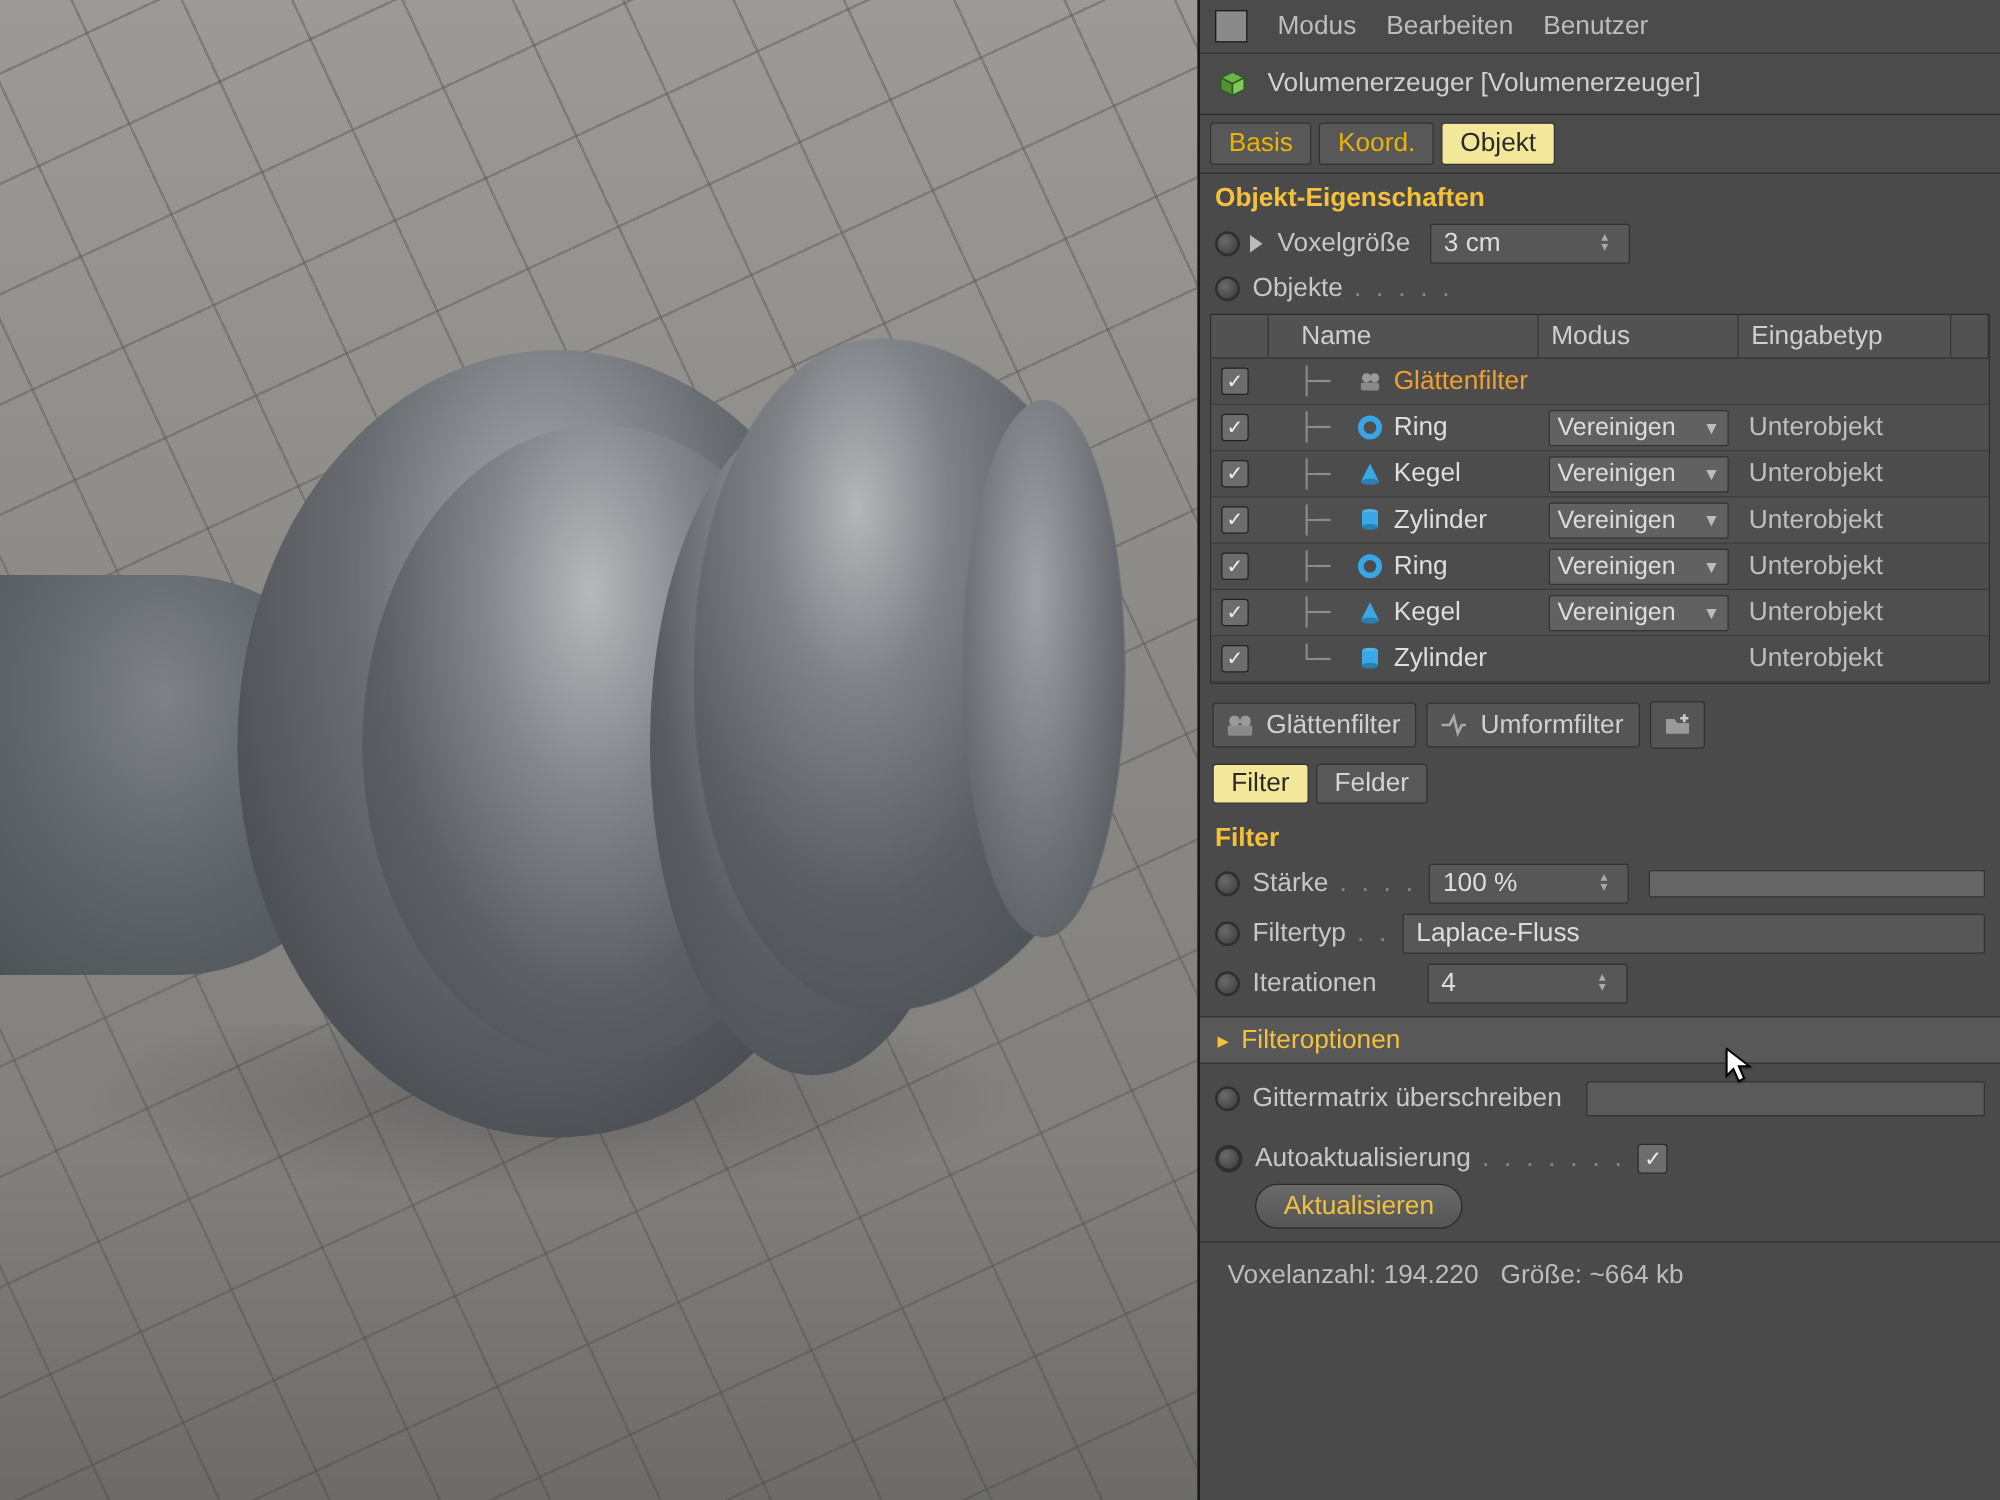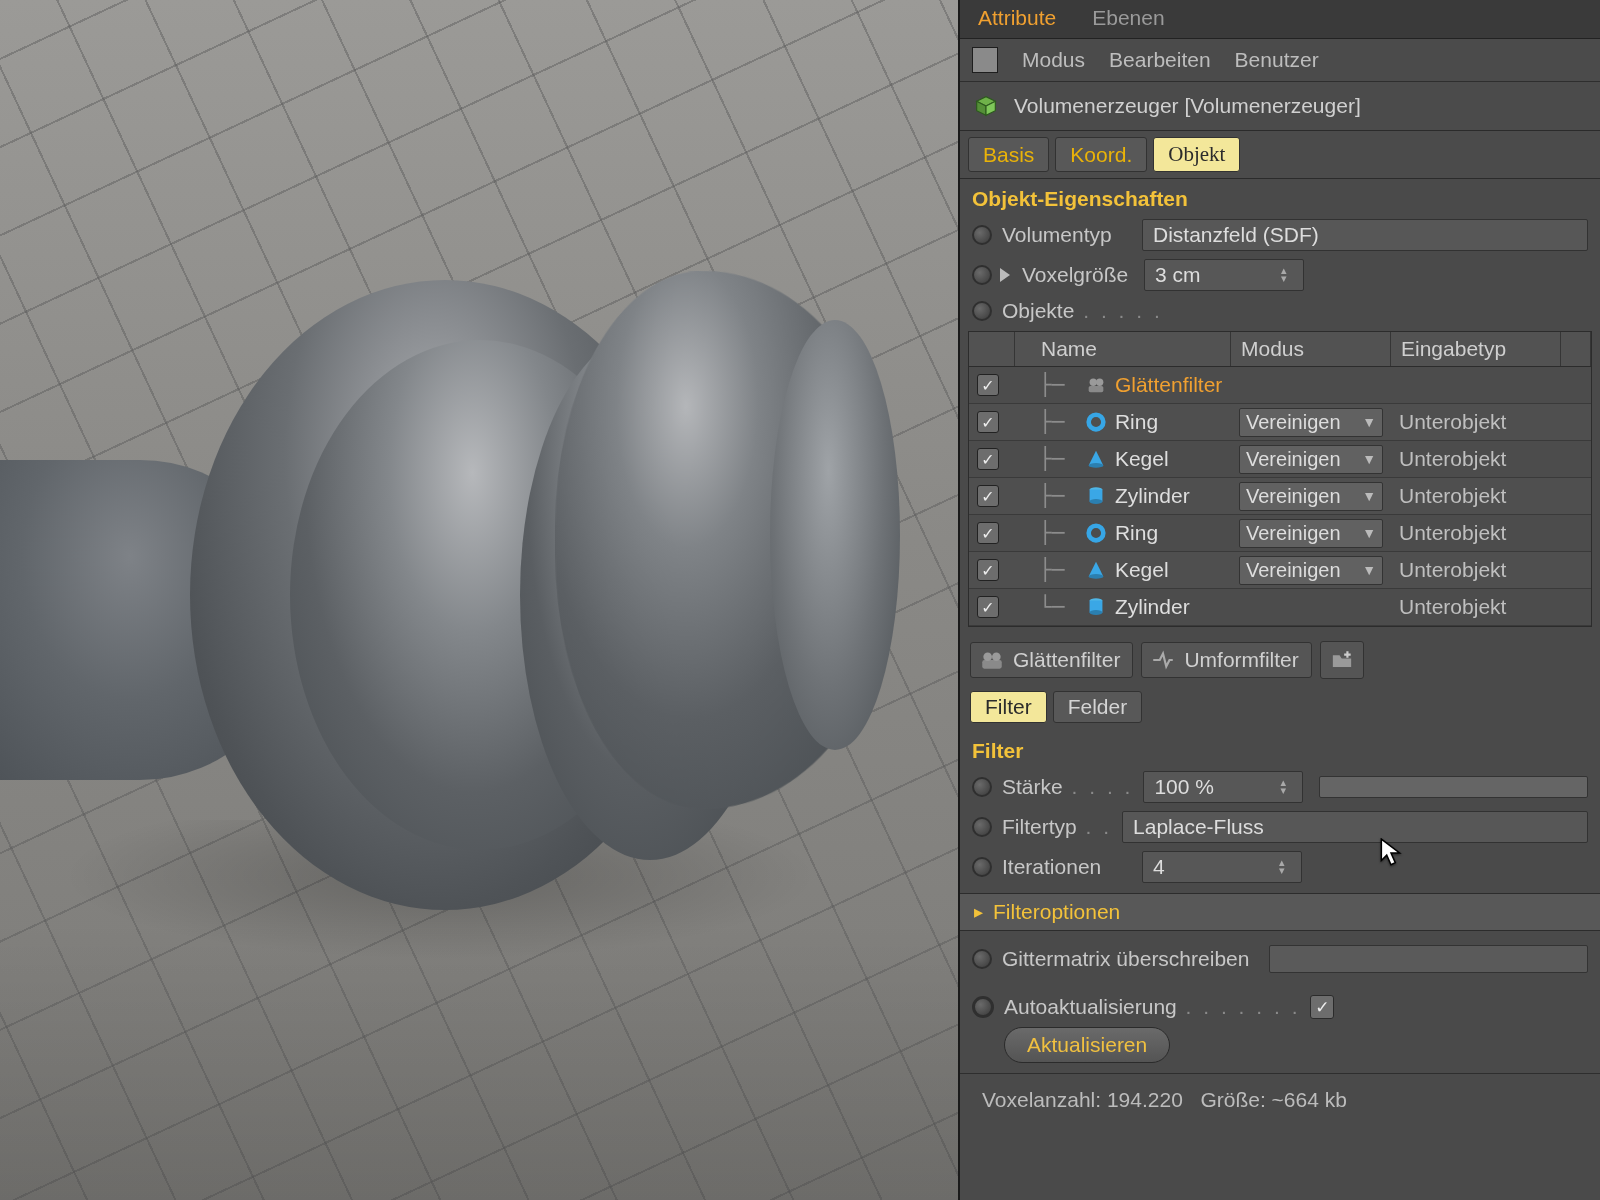--- a/index.html
+++ b/index.html
@@ -86,21 +86,21 @@
   conic-gradient(#888 0 25%, #888 0) 0 0/9px 9px; filter:contrast(1.2); border:1px solid #2e2e2e; }
 .toolbar-row span { color:#bdbdbd; cursor:pointer; }
 
 .object-header { display:flex; align-items:center; gap:14px; padding:10px 12px; background:#4b4b4b; border-bottom:1px solid #2b2b2b; }
 .cube-icon { width:28px; height:28px; position:relative; }
 .cube-icon svg { width:28px; height:28px; }
 .object-header span { color:#d0d0d0; }
 
 .subtabs { display:flex; gap:6px; padding:6px 8px; background:#4b4b4b; border-bottom:1px solid #2b2b2b; }
 .subtabs .stab { padding:4px 14px; background:#585858; color:#eab308; border-radius:3px; cursor:pointer; font-size:21px; display:flex; align-items:center; border:1px solid #323232;}
-.subtabs .stab.active { background:#f3e79a; color:#2b2b2b;font-family:Liberation Serif, serif; }
+.subtabs .stab.active { background:#f3e79a; color:#2b2b2b; }
 
 .section-title { color:#f3c23a; font-weight:600; padding:8px 12px 4px; font-size:21px; }
 
 .prop-row { display:flex; align-items:center; gap:10px; padding:4px 12px; }
 .led { width:20px; height:20px; border-radius:50%; border:2px solid #2f2f2f;
   background: radial-gradient(circle at 35% 35%, #6a6a6a 0%, #3a3a3a 100%); flex-shrink:0; }
 .led.big { width:22px; height:22px; border-width:3px; }
 .prop-label { color:#c7c7c7; min-width:130px; }
 .disclosure { width:0;height:0;border-top:7px solid transparent;border-bottom:7px solid transparent;border-left:10px solid #bbb; margin-right:2px;margin-left:-2px;}
 .dots { color:#8a8a8a; letter-spacing:3px; }
@@ -166,24 +166,20 @@
     <div class="obj flange"></div>
     <div class="obj flange-inner"></div>
     <div class="obj ridge"></div>
     <div class="obj cone"></div>
     <div class="obj cone-face"></div>
     <div class="floor-shade"></div>
   </div>
 
   <div class="panel">
 
-    <div class="tabs-top">
-      <div class="tab active">Attribute</div>
-      <div class="tab">Ebenen</div>
-    </div>
 
     <div class="toolbar-row">
       <div class="grid-icon"></div>
       <span>Modus</span>
       <span>Bearbeiten</span>
       <span>Benutzer</span>
     </div>
 
     <div class="object-header">
       <span class="cube-icon">
@@ -199,27 +195,20 @@
     </div>
 
     <div class="subtabs">
       <div class="stab">Basis</div>
       <div class="stab">Koord.</div>
       <div class="stab active">Objekt</div>
     </div>
 
     <div class="section-title">Objekt-Eigenschaften</div>
 
-    <div class="prop-row">
-      <div class="led"></div>
-      <div class="prop-label">Volumentyp</div>
-      <div class="field">
-          <span>Distanzfeld (SDF)</span>
-        </div>
-    </div>
 
     <div class="prop-row">
       <div class="led"></div>
       <div class="disclosure"></div>
       <div class="prop-label" style="min-width:112px">Voxelgröße</div>
       <div class="field small">
           <span>3 cm</span>
           <span class="spin"></span>
         </div>
     </div>

